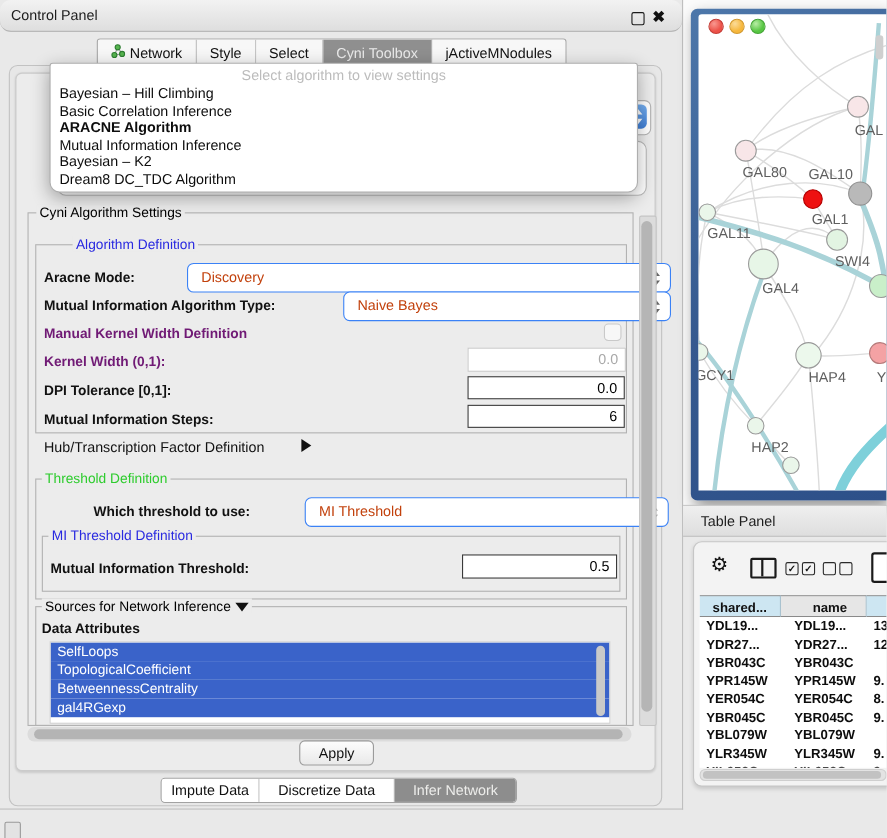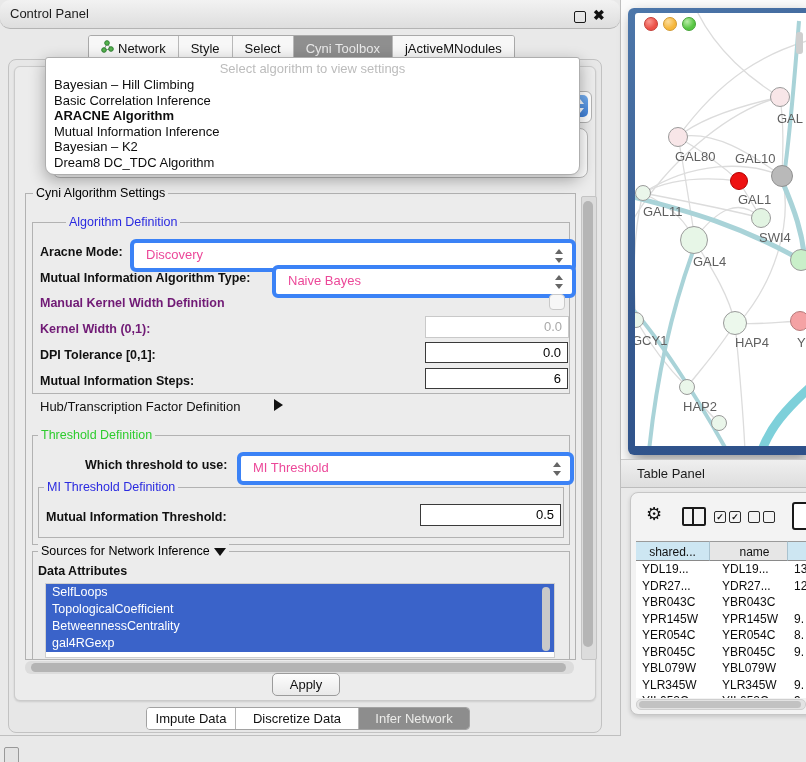--- a/index.html
+++ b/index.html
@@ -40,21 +40,21 @@
   
   .grp{position:absolute;border:1px solid #b2b2b2;}
   .gt{position:absolute;background:#ececec;padding:0 3px;font-size:12.5px;white-space:nowrap;z-index:2;}
   .gt.blue{color:#2a2ae0;}
   .gt.green{color:#2ecc2e;}
 
   .lbl{position:absolute;font-size:12.5px;color:#111;white-space:nowrap;}
   .lbl.b{font-weight:bold;}
   .lbl.dis{color:#701a75;font-weight:bold;}
 
-  .combo{position:absolute;background:#fff;border:4px solid #3b82f6;border-radius:6px;font-size:13px;color:#ec4899;}
+  .combo{position:absolute;background:#fff;border:1px solid #3b82f6;border-radius:6px;font-size:13px;color:#c2410c;margin-left:40px;}
   .combo .cv{position:absolute;left:12px;top:4px;white-space:nowrap;}
   .spin{position:absolute;right:9px;top:50%;width:8px;height:14px;margin-top:-7px;}
   .spin:before{content:"";position:absolute;left:0;top:0;border-left:4px solid transparent;border-right:4px solid transparent;border-bottom:5px solid #666;}
   .spin:after{content:"";position:absolute;left:0;bottom:0;border-left:4px solid transparent;border-right:4px solid transparent;border-top:5px solid #666;}
 
   .inp{position:absolute;background:#fff;border:1.5px solid #3a3a3a;font-size:13px;color:#000;text-align:right;padding:2px 6px 0 0;}
   .inp.dis{border:1px solid #c9c9c9;color:#a9a9a9;}
   .cb{position:absolute;width:14px;height:14px;border:1px solid #c9c9c9;border-radius:4px;background:#f7f7f7;}
 
   .tri-r{position:absolute;width:0;height:0;border-top:6.5px solid transparent;border-bottom:6.5px solid transparent;border-left:9px solid #111;}
@@ -98,21 +98,21 @@
   .tp-titlebar .t{position:absolute;left:16px;top:6px;font-size:13px;color:#1c1c1c;}
   .tp-panel{position:absolute;left:630px;top:492px;width:182px;height:221px;background:#f3f3f3;border:1px solid #c6c6c6;border-radius:8px 0 0 8px;box-shadow:0 2px 4px rgba(0,0,0,.15);}
   .gear{position:absolute;left:646px;top:503px;font-size:18px;color:#111;font-family:"DejaVu Sans",sans-serif;}
   .colview{position:absolute;left:682px;top:507px;width:20px;height:15px;border:2px solid #1a1a1a;border-radius:2px;}
   .colview:before{content:"";position:absolute;left:8px;top:0;width:2px;height:15px;background:#1a1a1a;}
   .ckpair{position:absolute;top:511px;display:flex;gap:3px;}
   .ck{width:10px;height:10px;border:1.5px solid #2a2a2a;border-radius:2px;font-size:9px;line-height:10px;font-weight:bold;text-align:center;color:#111;}
   .sheet{position:absolute;left:792px;top:502px;width:22px;height:24px;border:2px solid #1a1a1a;border-radius:3px;background:#fff;}
 
   .grid{position:absolute;left:636px;top:541px;width:170px;overflow:hidden;}
-  .grow{display:flex;}
+  .grow{display:flex;font-weight:bold;}
   .gh{height:20px;line-height:20px;font-size:12px;text-align:center;color:#111;border-right:1px solid #a9c2cf;border-top:1px solid #9a9a9a;border-bottom:1px solid #8a8a8a;box-sizing:border-box;flex:none;}
   .gh.blue{background:#cde6f2;}
   .gh.gray{background:#e6e6e6;}
   .gbody{position:absolute;left:636px;top:561px;width:170px;height:137px;overflow:hidden;background:#fff;}
   .gc{height:16.5px;line-height:16.5px;font-size:12px;color:#0d0d0d;padding-left:6px;box-sizing:border-box;flex:none;white-space:nowrap;overflow:hidden;}
   .c0{width:74px;}.c1{width:78px;padding-left:12px;}.c2{width:80px;}
   .tp-hscroll{position:absolute;left:636px;top:699px;width:170px;height:11px;background:#e3e3e3;border:1px solid #cfcfcf;border-radius:5px;box-sizing:border-box;}
   .tp-hscroll .thumb{position:absolute;left:2px;top:1px;width:162px;height:7px;background:#c2c2c2;border-radius:4px;}
 
   .mini-ico{position:absolute;left:4px;top:747px;width:13px;height:15px;border:1px solid #999;background:#e3e3e3;border-radius:2px;}

